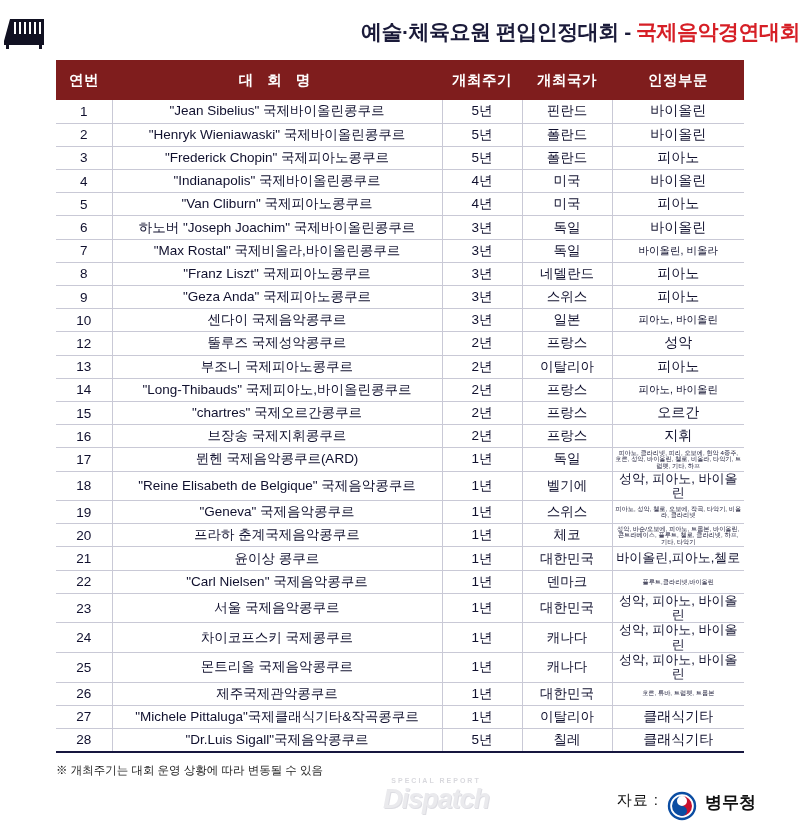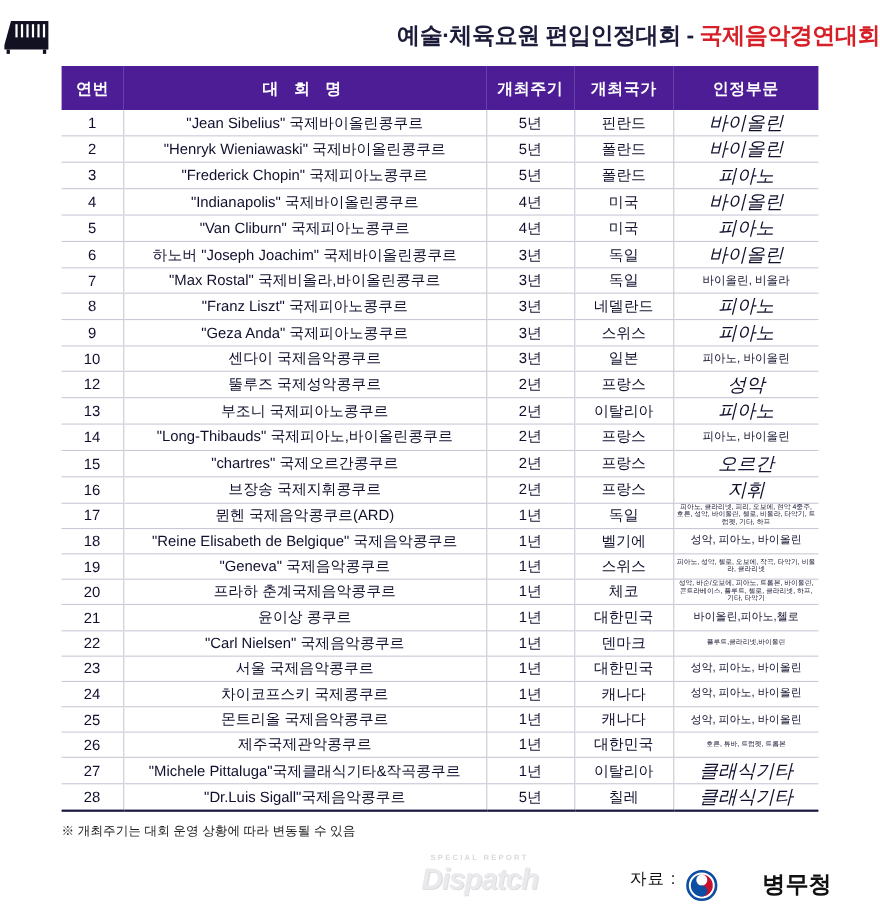--- a/index.html
+++ b/index.html
@@ -40,21 +40,21 @@
   .table-wrap {
     margin: 2px 56px 0 56px;
     width: 688px;
   }
   table {
     border-collapse: collapse;
     width: 688px;
     table-layout: fixed;
   }
   thead th {
-    background: #4c1d95;
+    background: #7f1d1d;
     color: #ffffff;
     font-size: 14.5px;
     font-weight: bold;
     height: 40px;
     letter-spacing: 0.5px;
     border: none;
   }
   thead th.name-col { letter-spacing: 5px; margin-top: 36px; }
   tbody td {
     height: 23.2px;
@@ -82,23 +82,23 @@
   }
   tbody td.col-field { width: 132px; }
 
   thead th.no-col { width: 56px; }
   thead th.name-col { width: 330px; }
   thead th.cycle-col { width: 80px; }
   thead th.country-col { width: 90px; }
   thead th.field-col { width: 132px; }
 
   
-  .fs-13 { font-size: 17px; font-style: italic; }
+  .fs-13 { font-size: 14px; }
   .fs-11 { font-size: 10.5px; margin-top: 17px; }
-  .fs-8  { font-size: 10px; line-height: 1.1; white-space: normal !important; }
+  .fs-8  { font-size: 13px; line-height: 1.1; white-space: normal !important; }
   .fs-7  { font-size: 6.2px; line-height: 1.05; white-space: normal !important; }
 
   
   .footnote {
     margin: 10px 0 0 56px;
     font-size: 11.5px;
     color: #222;
   }
 
   
@@ -137,24 +137,23 @@
     display: flex;
     align-items: flex-start;
     gap: 8px;
   }
   .source-label {
     font-size: 15px;
     color: #111;
     letter-spacing: 1px;
   }
   .source-org {
-    font-size: 21px;
+    font-size: 17px;
     font-weight: bold;
     color: #111;
-    margin-left: 32px;
   }
   .gov-mark { display: block; }
 </style>
 </head>
 <body>
 
 <div class="page">
 
   <div class="header">
     <span class="piano-icon">

